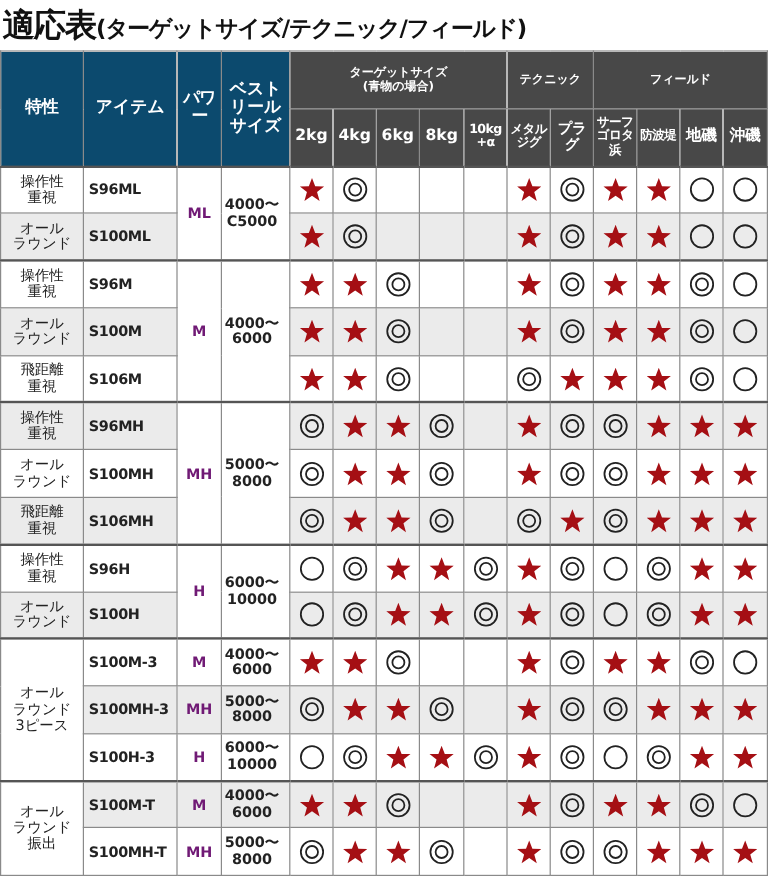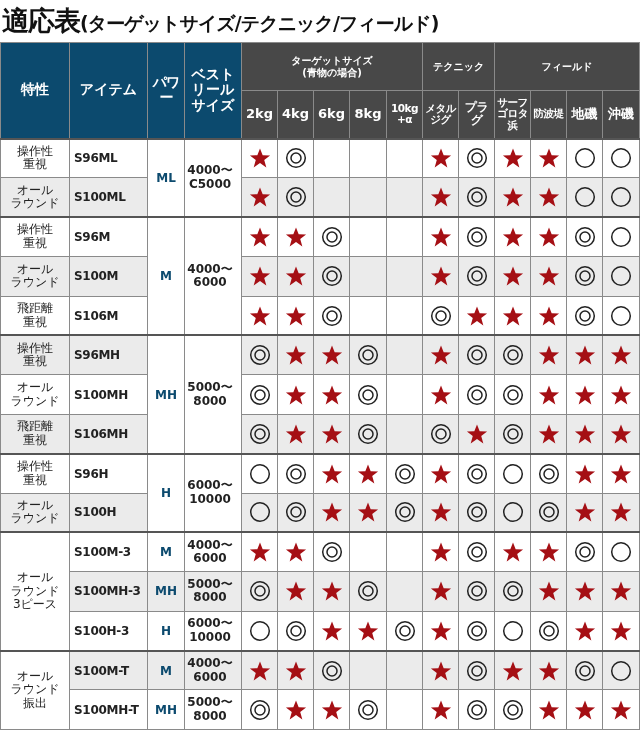--- a/index.html
+++ b/index.html
@@ -30,21 +30,21 @@
   th.group { height: 48px; font-size: 10px; }
   th.sub { height: 48px; font-size: 13px; }
   th.tall { font-size: 14px; }
   th.narrow { font-size: 14px; letter-spacing: -1px; }
   th.small { font-size: 10.5px; letter-spacing: -0.5px; }
   th.tiny { font-size: 12px; letter-spacing: -0.5px; }
 
   table.matrix tbody td { height: 39.4px; font-size: 12px; }
   td.trait { font-size: 12.5px; line-height: 1.15; color: #222; }
   td.item { text-align: left !important; padding-left: 4px !important; font-weight: bold; font-size: 14px; color: #222; white-space: nowrap; letter-spacing: -0.3px; }
-  td.power { font-weight: bold; font-size: 14px; color: #0c4a6e; }
+  td.power { font-weight: bold; font-size: 14px; color: #701a75; }
   td.reel { font-weight: bold; font-size: 11px; line-height: 1.15; color: #222; text-align: center; padding-right: 6px !important; }
   tr.shade td.cellshade { background: #ebebeb; }
   td.white { background: #ffffff; }
   tr.group-top td { border-top: 2px solid #555; }
 
   .sym { display: inline-block; width: 22px; height: 22px; vertical-align: middle; }
 </style>
 </head>
 <body>
 

